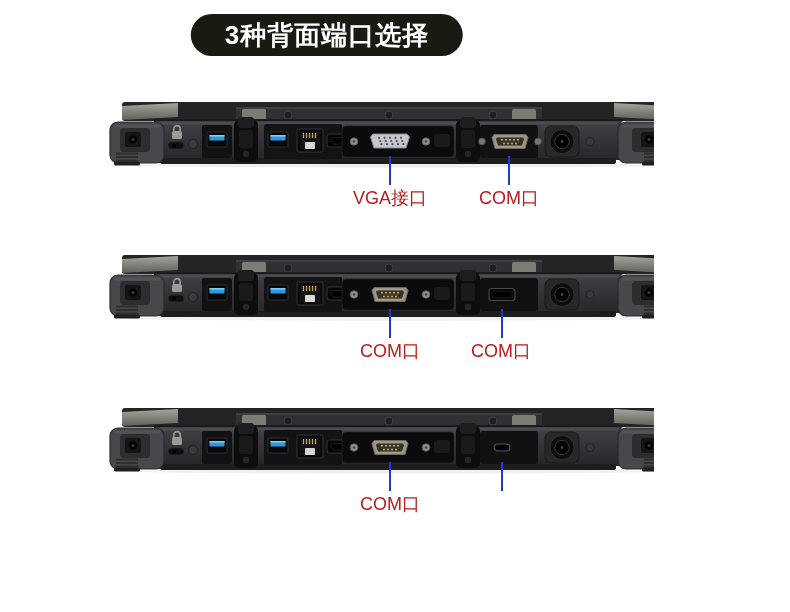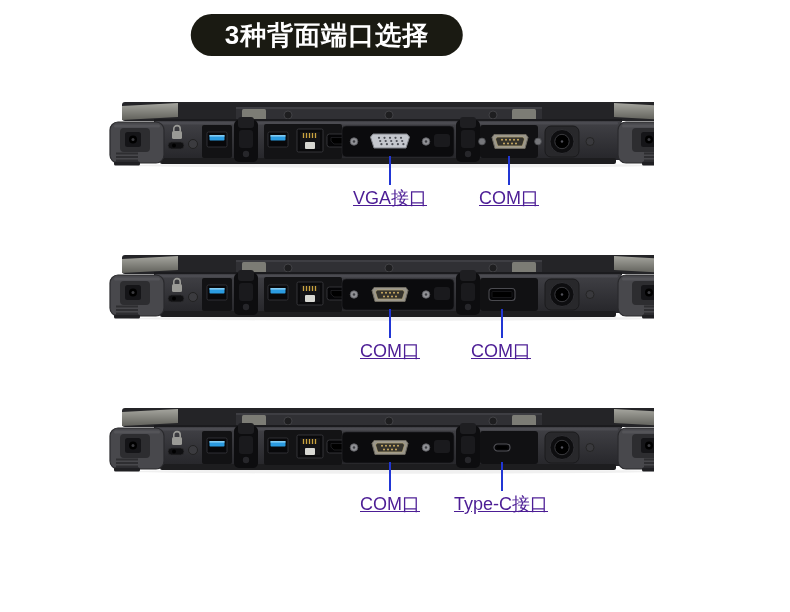--- a/index.html
+++ b/index.html
@@ -11,21 +11,21 @@
     position:absolute;top:14px;left:50%;transform:translateX(-50%);
     background:#1a1a12;color:#fff;border-radius:22px;height:42px;
     line-height:42px;padding:0 34px;font-size:26px;font-weight:bold;
     letter-spacing:1px;white-space:nowrap;
   }
   .variant-row{position:absolute;left:0;width:790px;height:153px;}
   .variant-row svg.laptop{position:absolute;left:108px;top:0;width:576px;height:72px;display:block;}
   .leader-line{position:absolute;width:2px;height:29px;top:60px;background:#2136d4;}
   .port-label{
     position:absolute;top:91px;transform:translateX(-50%);
-    color:#4c1d95;font-size:18px;white-space:nowrap;line-height:22px;text-decoration:underline;
+    color:#b91c1c;font-size:18px;white-space:nowrap;line-height:22px;
   }
 </style>
 </head>
 <body>
 
 <svg width="0" height="0" style="position:absolute" aria-hidden="true">
   <defs>
     <linearGradient id="bodyGrad" x1="0" y1="0" x2="0" y2="1">
       <stop offset="0" stop-color="#414146"></stop>
         <stop offset="1" stop-color="#26262a"></stop>
@@ -212,16 +212,15 @@
 
   <section class="variant-row" style="top:402px">
     <svg class="laptop" viewBox="0 0 576 72">
       <use href="#chassis"></use>
       <use href="#p-com" x="262" y="36.5"></use>
       <use href="#p-typec" x="386" y="42"></use>
     </svg>
     <div class="leader-line" style="left:389px"></div>
     <div class="leader-line" style="left:501px"></div>
     <div class="port-label" style="left:390px">COM口</div>
-    <div class="port-label" style="left:501px">Type-C接口</div>
   </section>
 
 </div>
 
 </body></html>

